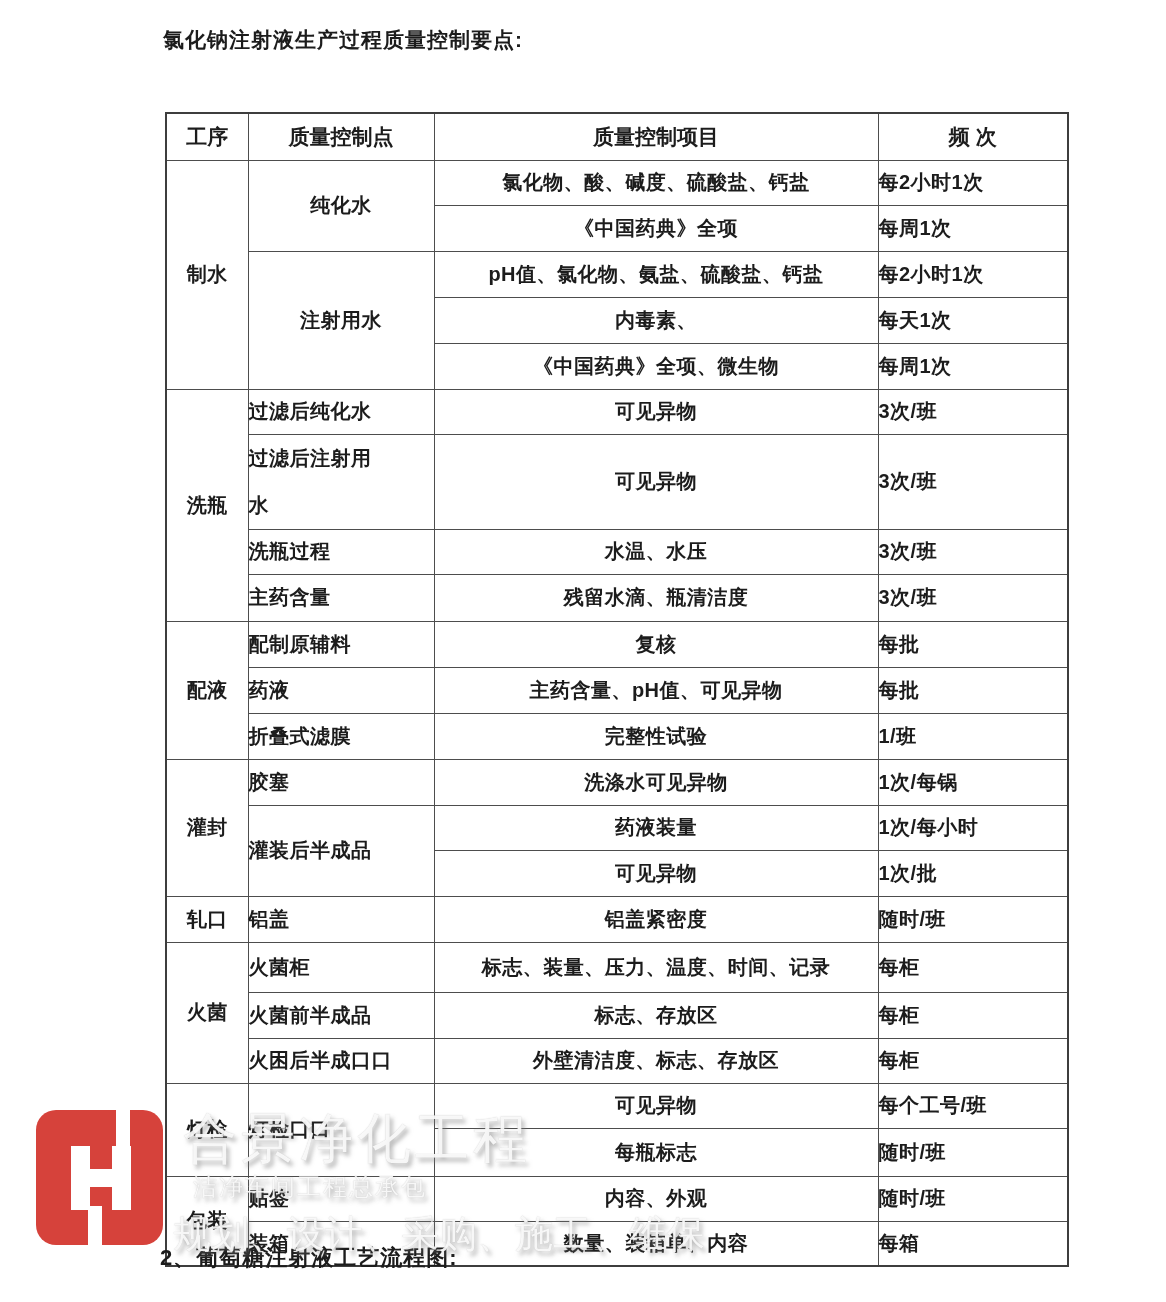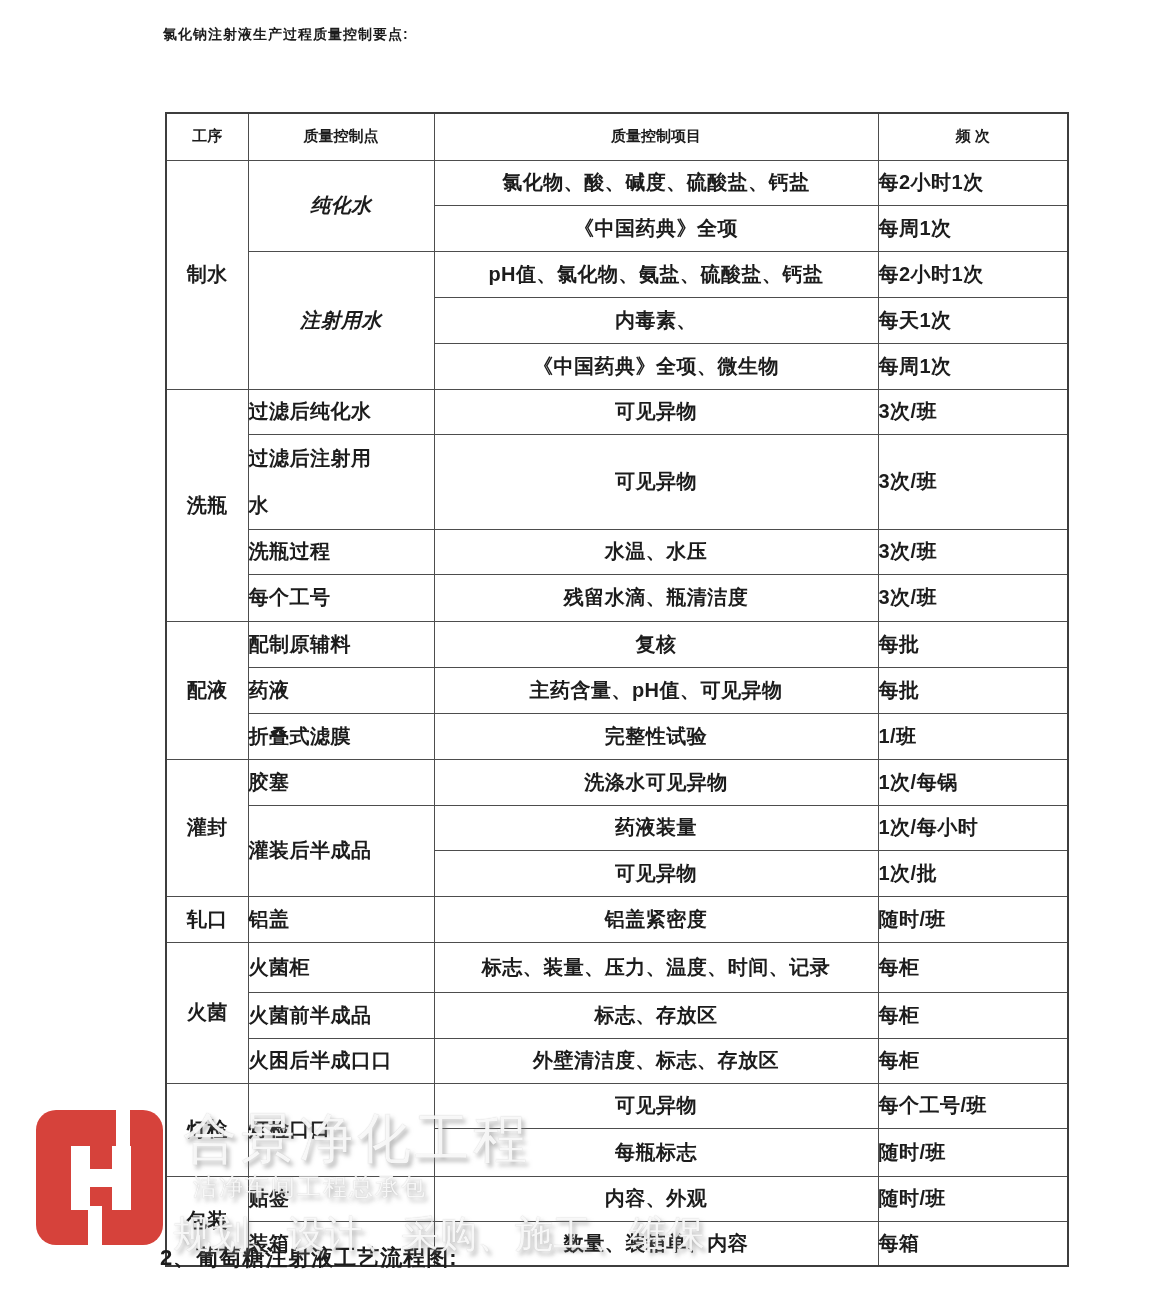--- a/index.html
+++ b/index.html
@@ -2,39 +2,39 @@
 <html><head>
 <meta charset="utf-8">
 <style>
   html,body{margin:0;padding:0;}
   body{
     width:1166px;height:1302px;position:relative;background:#ffffff;
     font-family:"Liberation Sans",sans-serif;color:#1c1c1c;overflow:hidden;
   }
   .doc-title{
     position:absolute;left:163px;top:26px;
-    font-size:14px;font-weight:bold;letter-spacing:1px;
+    font-size:21px;font-weight:bold;letter-spacing:1px;
   }
   table.qc{
     position:absolute;left:165px;top:112px;
     border-collapse:collapse;table-layout:fixed;
     background:#fff;
   }
   table.qc, table.qc td, table.qc th{border:1px solid #4d4d4d;}
   table.qc{border-width:2px;border-color:#3e3e3e;}
   table.qc th{
-    font-size:15px;font-weight:bold;text-align:center;vertical-align:middle;padding:0;
+    font-size:21px;font-weight:bold;text-align:center;vertical-align:middle;padding:0;
   }
   table.qc td{
     font-size:20px;font-weight:600;vertical-align:middle;padding:0;
     letter-spacing:0.5px;
   }
   td.proc{text-align:center;}
   td.pt{text-align:left;padding-left:8px;}
-  td.pt.center{text-align:center;padding-left:0;font-style:italic;}
+  td.pt.center{text-align:center;padding-left:0;}
   td.it{text-align:center;padding-left:12px;}
   td.fq{text-align:left;padding-left:10px;}
   td.prewrap{white-space:pre-line;line-height:2.35;}
   .bottom-caption{
     position:absolute;left:160px;top:1243px;
     font-size:22px;font-weight:bold;letter-spacing:1px;
   }
   .logo{
     position:absolute;left:36px;top:1110px;width:127px;height:135px;z-index:4;
   }
@@ -100,21 +100,21 @@
 水</td>
     <td class="it">可见异物</td>
     <td class="fq">3次/班</td>
   </tr>
   <tr style="height:45px">
     <td class="pt">洗瓶过程</td>
     <td class="it">水温、水压</td>
     <td class="fq">3次/班</td>
   </tr>
   <tr style="height:47px">
-    <td class="pt">每个工号</td>
+    <td class="pt">主药含量</td>
     <td class="it">残留水滴、瓶清洁度</td>
     <td class="fq">3次/班</td>
   </tr>
   <tr style="height:46px">
     <td class="proc" rowspan="3">配液</td>
     <td class="pt">配制原辅料</td>
     <td class="it">复核</td>
     <td class="fq">每批</td>
   </tr>
   <tr style="height:46px">

